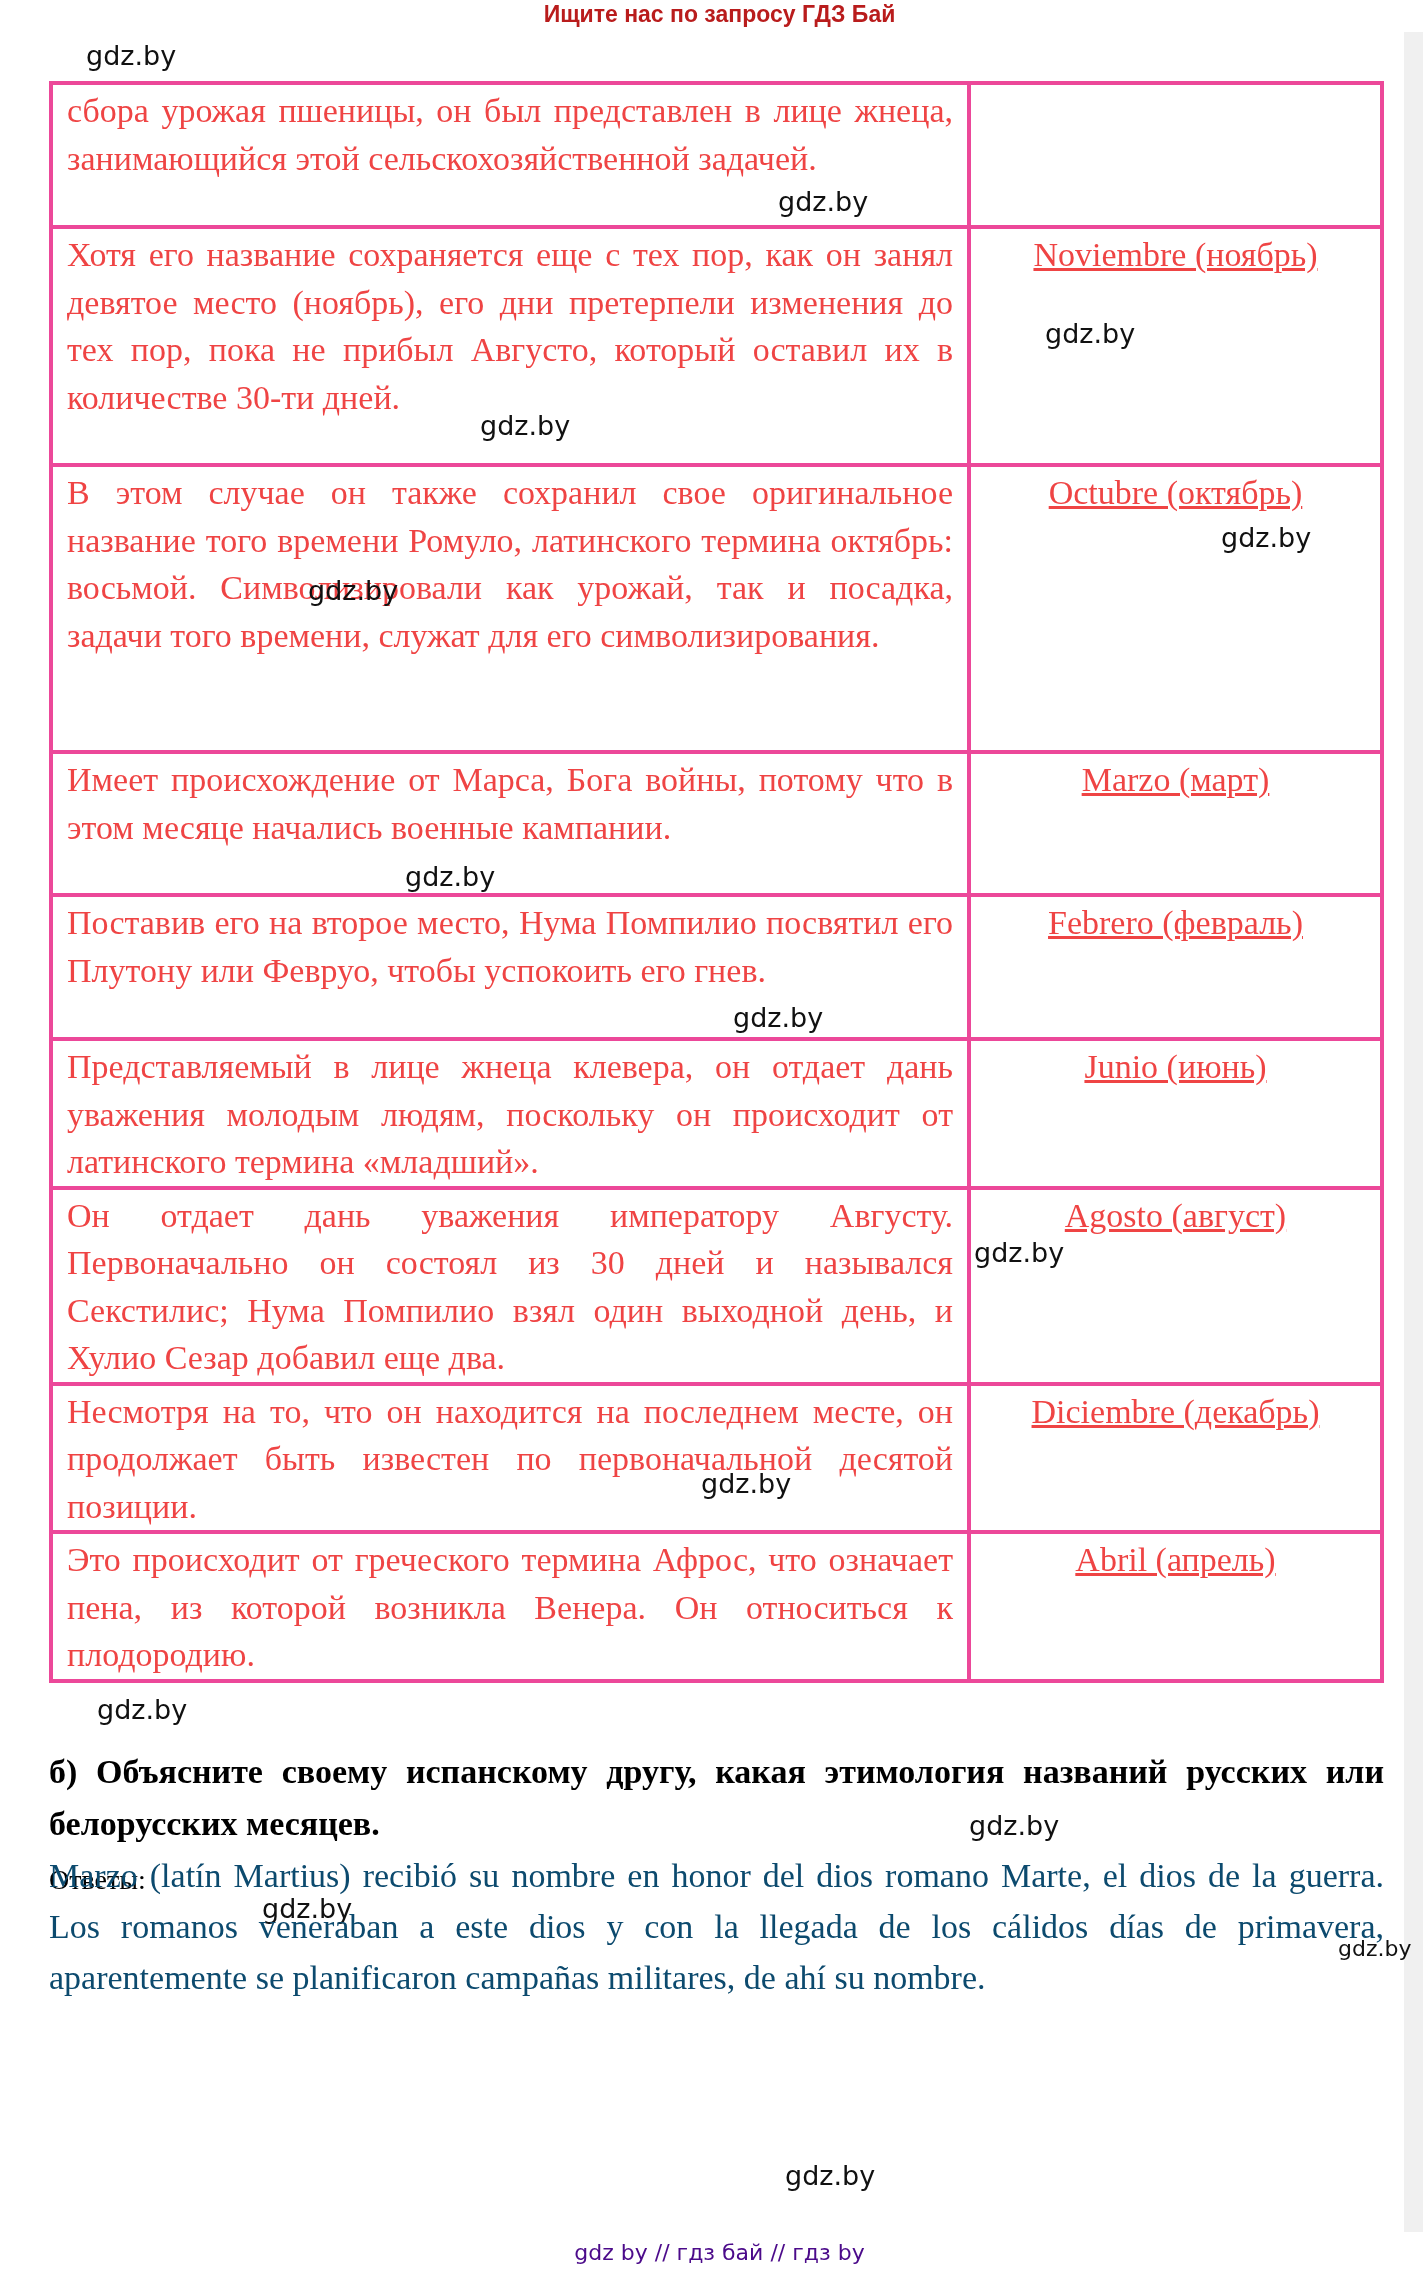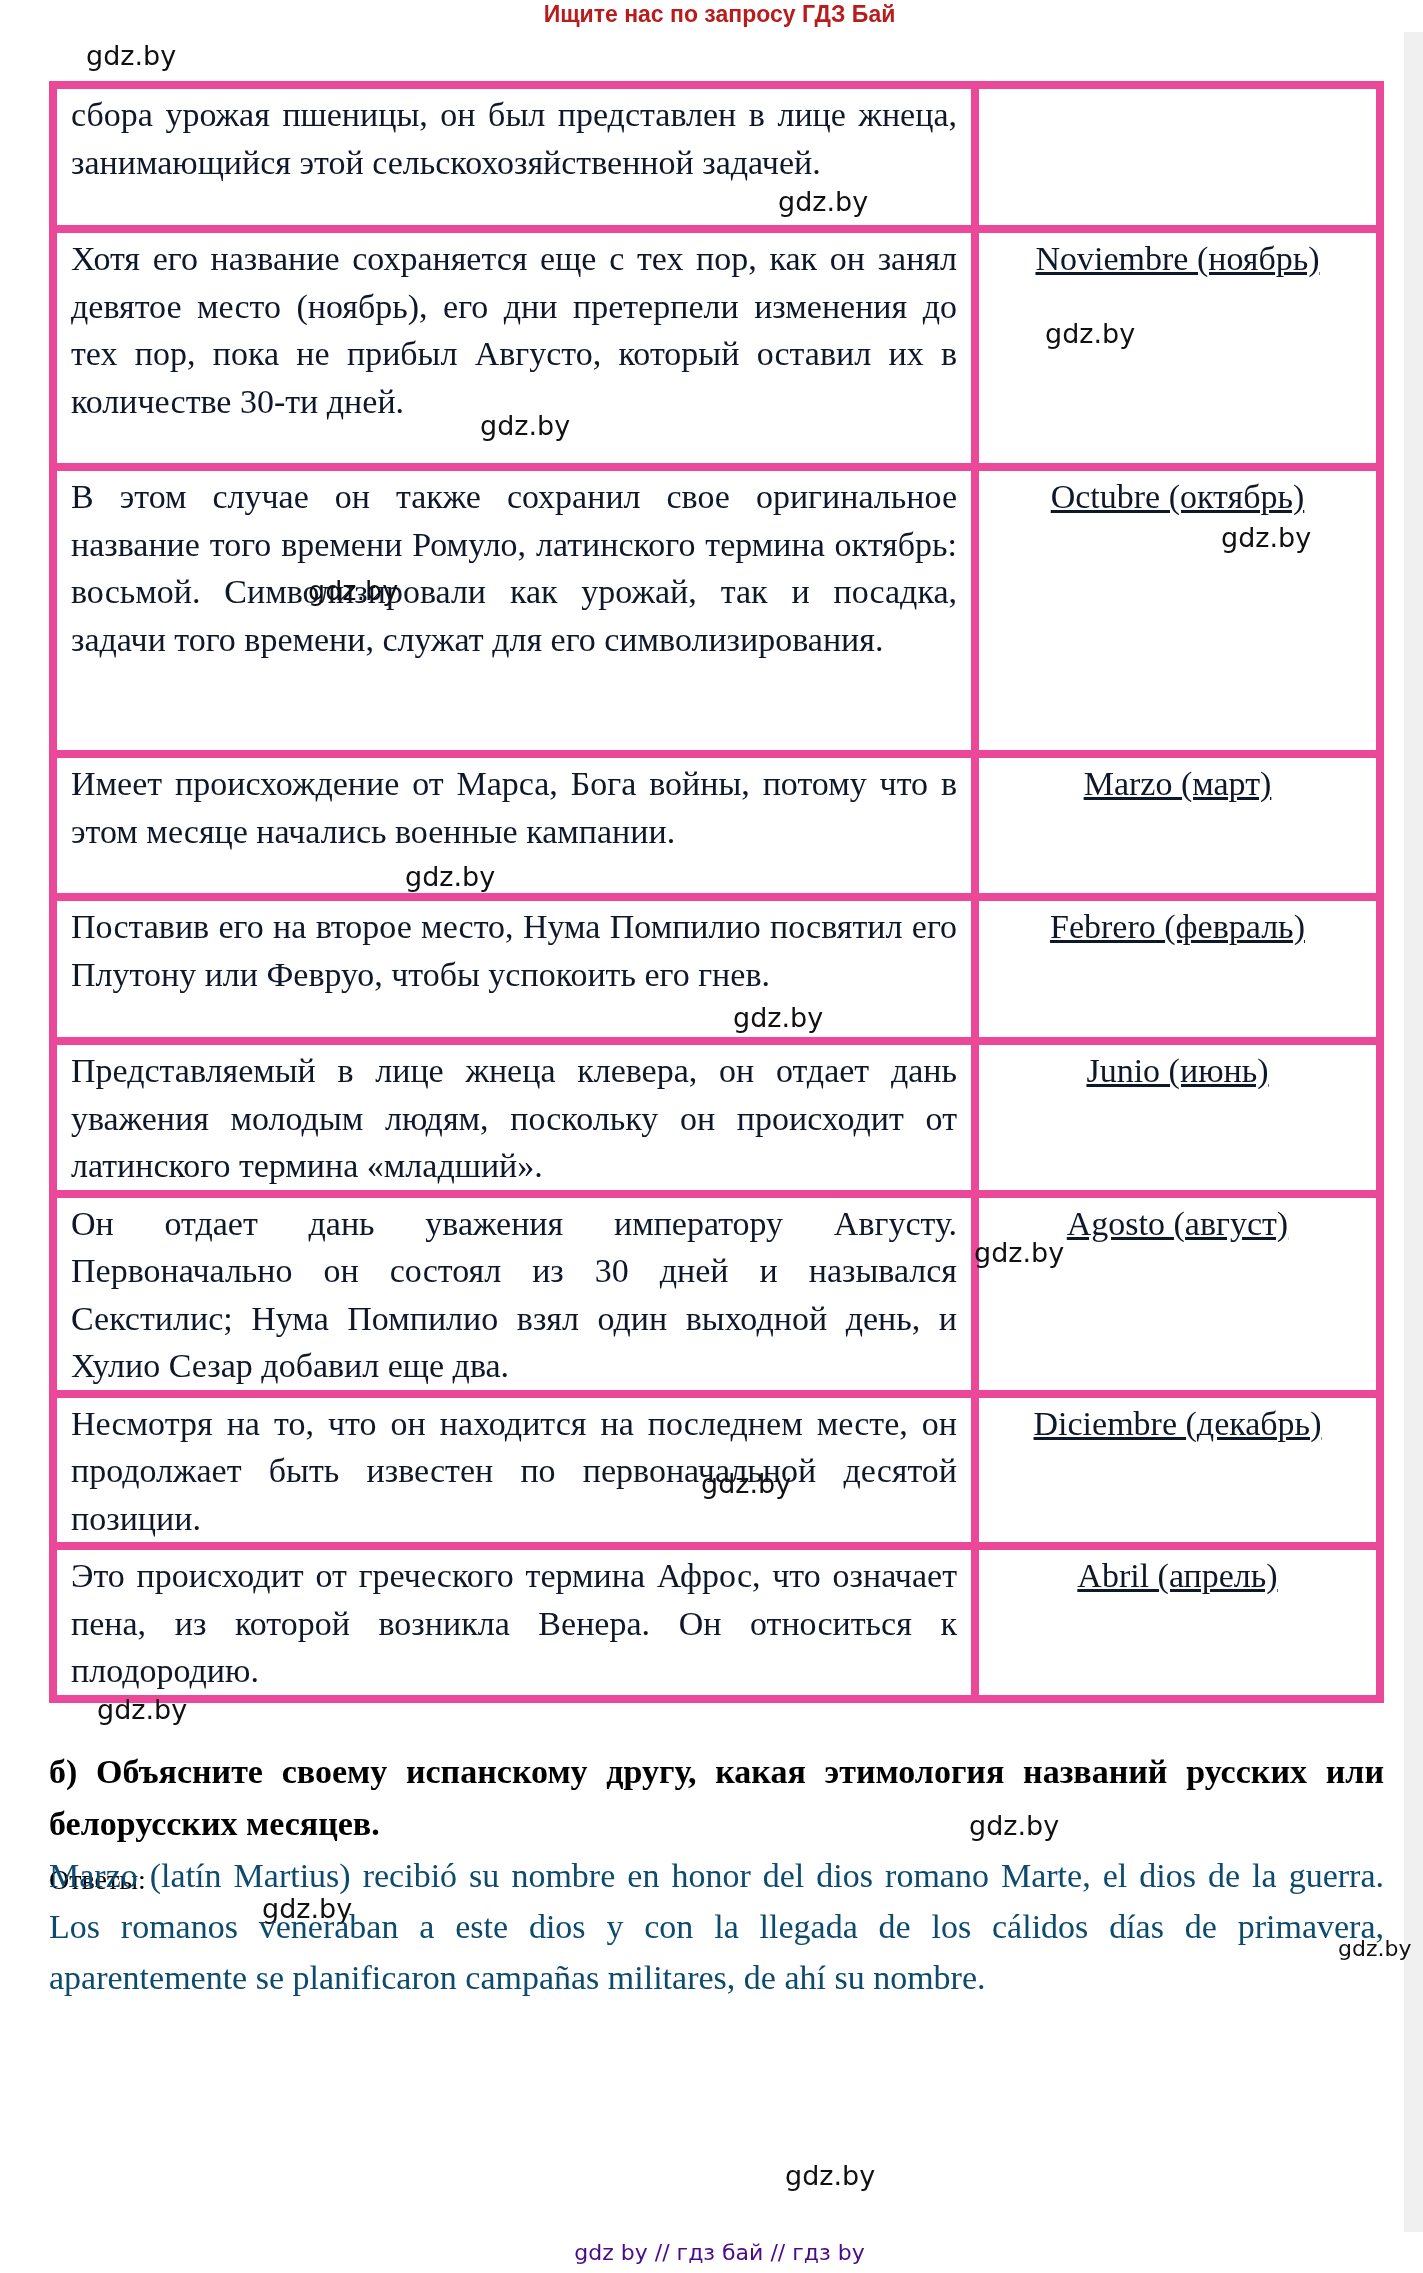--- a/index.html
+++ b/index.html
@@ -2,22 +2,22 @@
 <html><head>
 <meta charset="utf-8">
 <style>
   html, body { margin: 0; padding: 0; background: #ffffff; }
   body { width: 1423px; height: 2273px; position: relative; overflow: hidden; }
   .banner { position: absolute; left: 8px; top: 0; width: 1423px; height: 30px; text-align: center;
             font-family: "Liberation Sans", sans-serif; font-size: 23px; line-height: 28px; color: #b91c1c; font-weight: bold; }
   .scrollbar { position: absolute; left: 1404px; top: 32px; width: 19px; height: 2200px; background: #f0f0f0; }
   .wm { position: absolute; font-family: "DejaVu Sans", sans-serif; font-size: 27px; color: #111; line-height: 32px; white-space: nowrap; }
   table.months { position: absolute; left: 49px; top: 81px; width: 1335px; border-collapse: collapse; table-layout: fixed; }
-  table.months td { border: 8px solid #ec4899; vertical-align: top; padding: 2px 14px 0 14px;
-                    font-family: "Liberation Serif", serif; font-size: 34px; line-height: 47.5px; color: #0f172a; }
+  table.months td { border: 4px solid #ec4899; vertical-align: top; padding: 2px 14px 0 14px;
+                    font-family: "Liberation Serif", serif; font-size: 34px; line-height: 47.5px; color: #ef4444; }
   table.months tr.thick td { border-top-width: 3px; }
   td.desc { width: 886px; text-align: justify; text-align-last: left; }
   td.month { text-align: center; text-decoration: underline; }
   .heading { position: absolute; left: 49px; top: 1746px; width: 1335px; font-family: "Liberation Serif", serif;
              font-weight: bold; font-size: 34px; line-height: 52px; text-align: justify; text-align-last: left; color: #000; }
   .answers-label { position: absolute; left: 49px; top: 1860px; font-family: "Liberation Serif", serif; font-size: 28px; line-height: 40px; color: #000; }
   .answer { position: absolute; left: 49px; top: 1850px; width: 1335px; font-family: "Liberation Serif", serif;
             font-size: 34px; line-height: 51px; text-align: justify; text-align-last: left; color: #0c4a6e; }
   .footer { position: absolute; left: 0; top: 2238px; width: 1423px; text-align: center;
             font-family: "DejaVu Sans", sans-serif; font-size: 22px; line-height: 30px; color: #4b0a8a; padding-left: 8px; }

